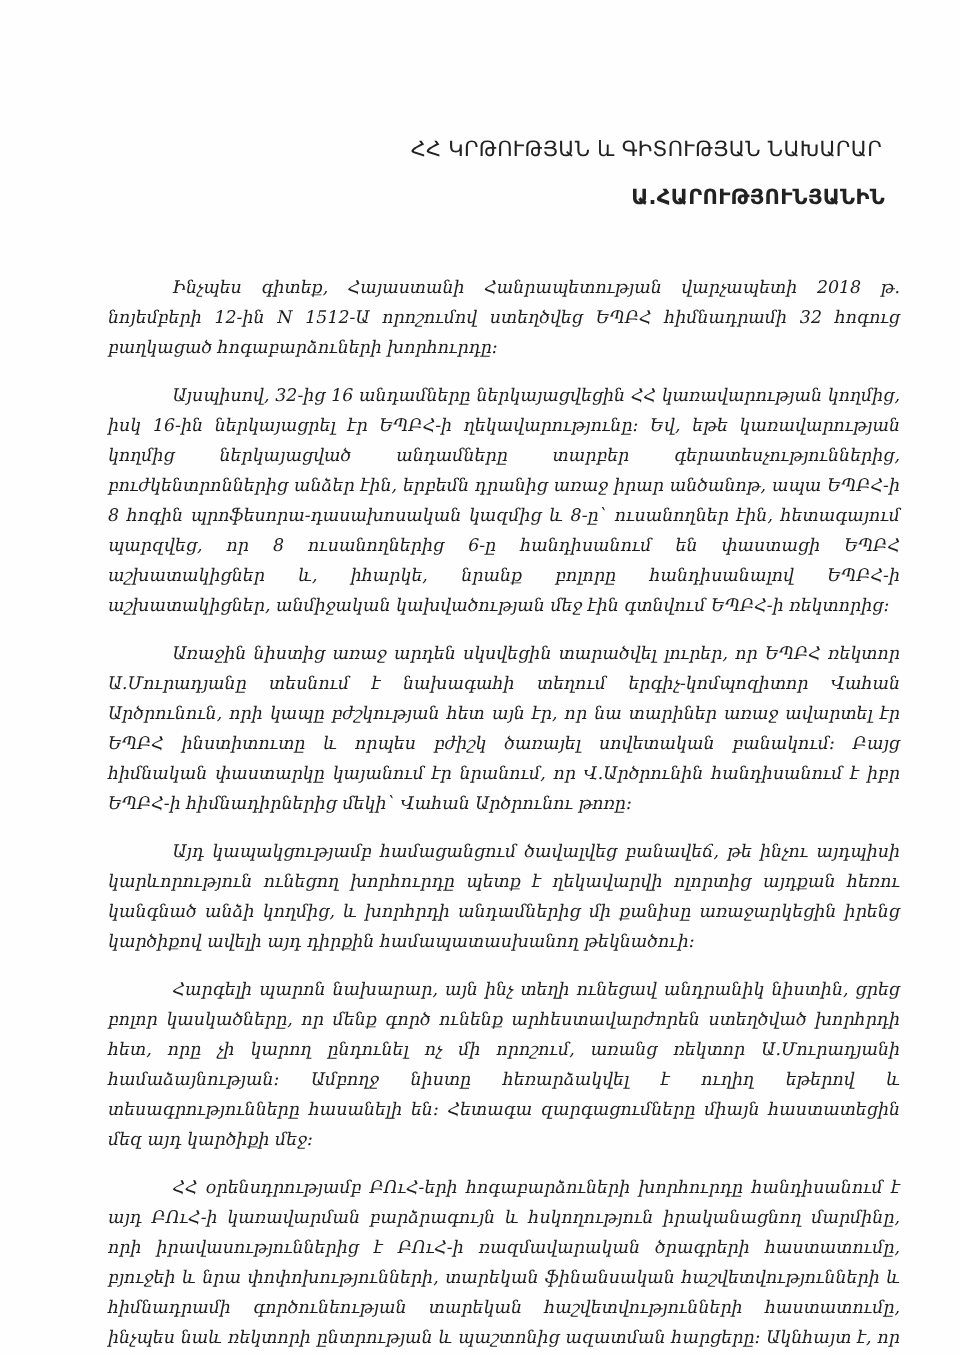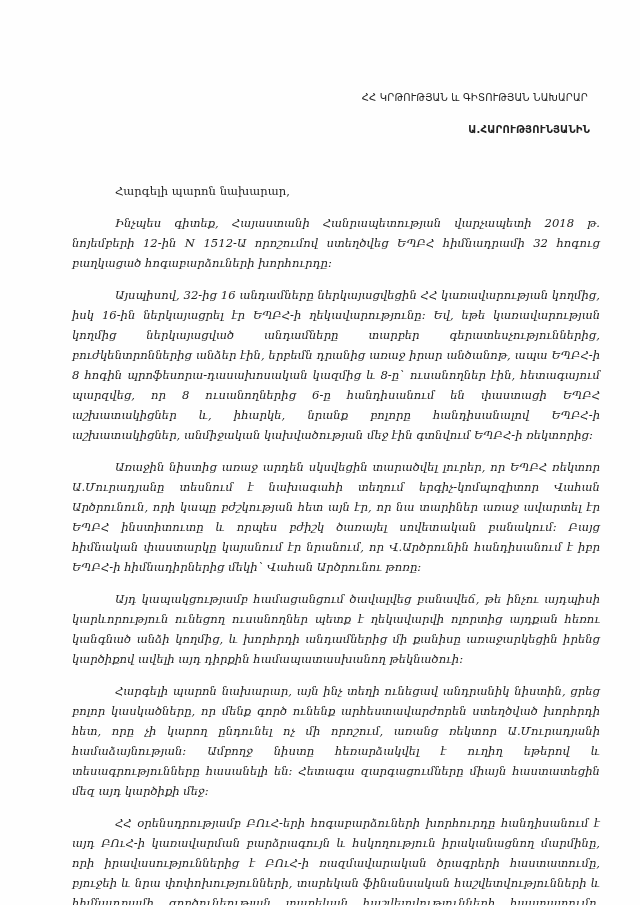--- a/index.html
+++ b/index.html
@@ -7,41 +7,40 @@
     width: 640px; height: 905px; overflow: hidden;
     background: #ffffff;
     font-family: "DejaVu Serif", "Liberation Serif", serif;
     color: #1c1c1c;
     position: relative;
   }
   .page { position: absolute; left: 0; top: 0; width: 640px; height: 905px; background: #fefefe; }
   .header {
     position: absolute; right: 50px; text-align: right;
     font-family: "DejaVu Sans", "Liberation Sans", sans-serif;
-    font-size: 10px; letter-spacing: 0.2px; color: #222;
+    font-size: 14px; letter-spacing: 0.2px; color: #222;
   }
   .header.l1 { top: 92px; right: 52px; }
   .header.l2 { top: 124px; right: 50px; font-weight: bold; }
   .body {
     position: absolute; left: 72px; top: 181px; width: 528px;
     font-size: 11.6px; line-height: 20px; color: #1e1e1e;
   }
   .salutation { margin: 0 0 12px 0; text-indent: 43px; }
   .para { margin: 0 0 12px 0; text-align: justify; text-indent: 43px; font-style: italic; }
   .para:last-child { margin-bottom: 0; }
 </style>
 </head>
 <body>
 
 <div class="page">
   <div class="header l1">ՀՀ ԿՐԹՈՒԹՅԱՆ և ԳԻՏՈՒԹՅԱՆ ՆԱԽԱՐԱՐ</div>
   <div class="header l2">Ա.ՀԱՐՈՒԹՅՈՒՆՅԱՆԻՆ</div>
 
   <div class="body">
-    <p class="salutation">Հարգելի պարոն նախարար,</p>
     <p class="para">Ինչպես գիտեք, Հայաստանի Հանրապետության վարչապետի 2018 թ. նոյեմբերի 12-ին N 1512-Ա որոշումով ստեղծվեց ԵՊԲՀ հիմնադրամի 32 հոգուց բաղկացած հոգաբարձուների խորհուրդը:</p>
     <p class="para">Այսպիսով, 32-ից 16 անդամները ներկայացվեցին ՀՀ կառավարության կողմից, իսկ 16-ին ներկայացրել էր ԵՊԲՀ-ի ղեկավարությունը: Եվ, եթե կառավարության կողմից ներկայացված անդամները տարբեր գերատեսչություններից, բուժկենտրոններից անձեր էին, երբեմն դրանից առաջ իրար անծանոթ, ապա ԵՊԲՀ-ի 8 հոգին պրոֆեսորա-դասախոսական կազմից և 8-ը` ուսանողներ էին, հետագայում պարզվեց, որ 8 ուսանողներից 6-ը հանդիսանում են փաստացի ԵՊԲՀ աշխատակիցներ և, իհարկե, նրանք բոլորը հանդիսանալով ԵՊԲՀ-ի աշխատակիցներ, անմիջական կախվածության մեջ էին գտնվում ԵՊԲՀ-ի ռեկտորից:</p>
     <p class="para">Առաջին նիստից առաջ արդեն սկսվեցին տարածվել լուրեր, որ ԵՊԲՀ ռեկտոր Ա.Մուրադյանը տեսնում է նախագահի տեղում երգիչ-կոմպոզիտոր Վահան Արծրունուն, որի կապը բժշկության հետ այն էր, որ նա տարիներ առաջ ավարտել էր ԵՊԲՀ ինստիտուտը և որպես բժիշկ ծառայել սովետական բանակում: Բայց հիմնական փաստարկը կայանում էր նրանում, որ Վ.Արծրունին հանդիսանում է իբր ԵՊԲՀ-ի հիմնադիրներից մեկի` Վահան Արծրունու թոռը:</p>
-    <p class="para">Այդ կապակցությամբ համացանցում ծավալվեց բանավեճ, թե ինչու այդպիսի կարևորություն ունեցող ուսանողներ պետք է ղեկավարվի ոլորտից այդքան հեռու կանգնած անձի կողմից, և խորհրդի անդամներից մի քանիսը առաջարկեցին իրենց կարծիքով ավելի այդ դիրքին համապատասխանող թեկնածուի:</p>
+    <p class="para">Այդ կապակցությամբ համացանցում ծավալվեց բանավեճ, թե ինչու այդպիսի կարևորություն ունեցող խորհուրդը պետք է ղեկավարվի ոլորտից այդքան հեռու կանգնած անձի կողմից, և խորհրդի անդամներից մի քանիսը առաջարկեցին իրենց կարծիքով ավելի այդ դիրքին համապատասխանող թեկնածուի:</p>
     <p class="para">Հարգելի պարոն նախարար, այն ինչ տեղի ունեցավ անդրանիկ նիստին, ցրեց բոլոր կասկածները, որ մենք գործ ունենք արհեստավարժորեն ստեղծված խորհրդի հետ, որը չի կարող ընդունել ոչ մի որոշում, առանց ռեկտոր Ա.Մուրադյանի համաձայնության: Ամբողջ նիստը հեռարձակվել է ուղիղ եթերով և տեսագրությունները հասանելի են: Հետագա զարգացումները միայն հաստատեցին մեզ այդ կարծիքի մեջ:</p>
     <p class="para">ՀՀ օրենսդրությամբ ԲՈւՀ-երի հոգաբարձուների խորհուրդը հանդիսանում է այդ ԲՈւՀ-ի կառավարման բարձրագույն և հսկողություն իրականացնող մարմինը, որի իրավասություններից է ԲՈւՀ-ի ռազմավարական ծրագրերի հաստատումը, բյուջեի և նրա փոփոխությունների, տարեկան ֆինանսական հաշվետվությունների և հիմնադրամի գործունեության տարեկան հաշվետվությունների հաստատումը, ինչպես նաև ռեկտորի ընտրության և պաշտոնից ազատման հարցերը: Ակնհայտ է, որ ԵՊԲՀ հիմնադրամի հոգաբարձուների խորհուրդը` իր ներկա կազմով չի կարող կատարել իր վրա դրված ՀՀ օրենսդրությամբ նախատեսված գործառույթները առկա շահերի</p>
   </div>
 </div>
 
 </body></html>

